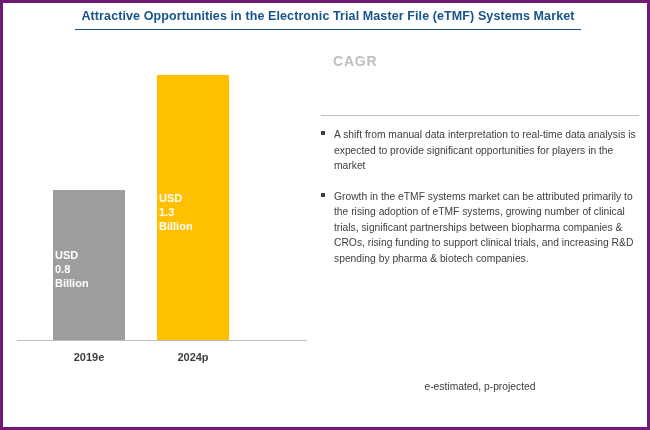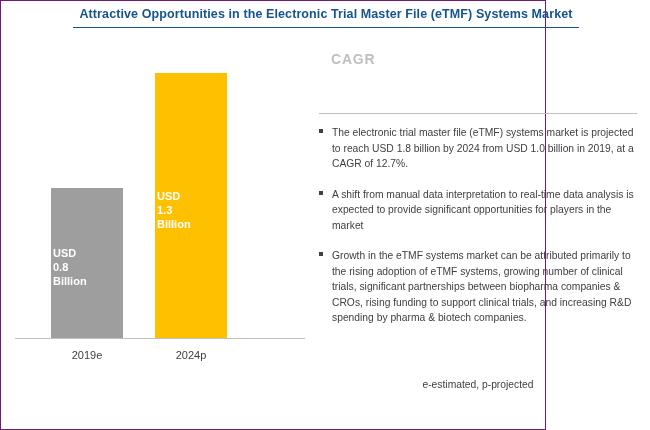--- a/index.html
+++ b/index.html
@@ -8,24 +8,24 @@
   }
   body {
     width: 650px;
     height: 430px;
     background: #ffffff;
     font-family: "Liberation Sans", sans-serif;
     overflow: hidden;
   }
   .page {
     position: relative;
-    width: 546px;
+    width: 650px;
     height: 430px;
     box-sizing: border-box;
-    border: 1px solid #701a75;
+    border: 3px solid #701a75;
     background: #ffffff;
   }
   .title {
     position: absolute;
     left: 0;
     top: 6px;
     width: 650px;
     text-align: center;
     font-size: 12.5px;
     font-weight: bold;
@@ -84,21 +84,21 @@
     color: #ffffff;
     line-height: 14px;
   }
   .bar-2019 .bar-label { top: 58px; }
   .bar-2024 .bar-label { top: 116px; }
 
   .axis-label {
     position: absolute;
     bottom: 12px;
     font-size: 11px;
-    font-weight: normal;
+    font-weight: bold;
     color: #3f3f3f;
     text-align: center;
   }
   .axis-2019 { left: 36px; width: 72px; }
   .axis-2024 { left: 140px; width: 72px; }
 
   
   .panel {
     position: absolute;
     left: 318px;
@@ -205,24 +205,20 @@
 
   <div class="panel">
 
     <div class="cagr-label">CAGR</div>
 
     <div class="panel-divider"></div>
 
     <div class="bullets">
       <div class="bullet">
         <span class="marker"></span>
-        <span>The electronic trial master file (eTMF) systems market is projected to reach USD 1.8 billion by 2024 from USD 1.0 billion in 2019, at a CAGR of 12.7%.</span>
-      </div>
-      <div class="bullet">
-        <span class="marker"></span>
         <span>A shift from manual data interpretation to real-time data analysis is expected to provide significant opportunities for players in the market</span>
       </div>
       <div class="bullet">
         <span class="marker"></span>
         <span>Growth in the eTMF systems market can be attributed primarily to the rising adoption of eTMF systems, growing number of clinical trials, significant partnerships between biopharma companies &amp; CROs, rising funding to support clinical trials, and increasing R&amp;D spending by pharma &amp; biotech companies.</span>
       </div>
     </div>
   </div>
 
   <div class="footnote">e-estimated, p-projected</div>

